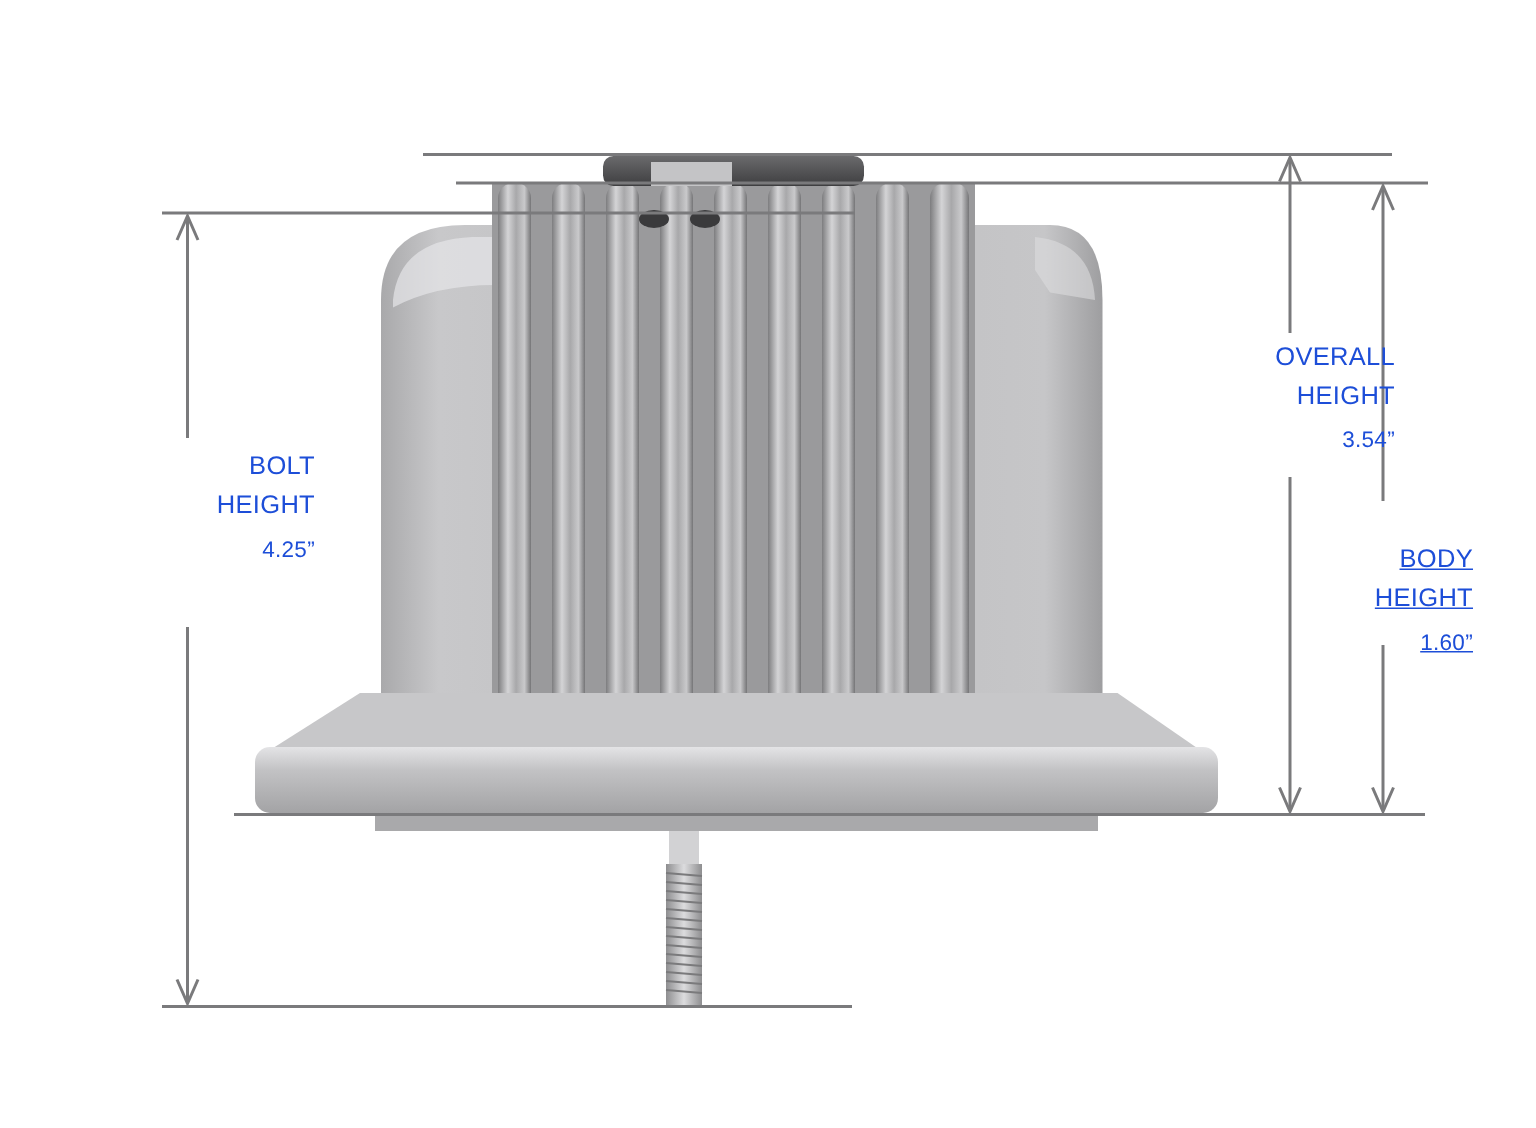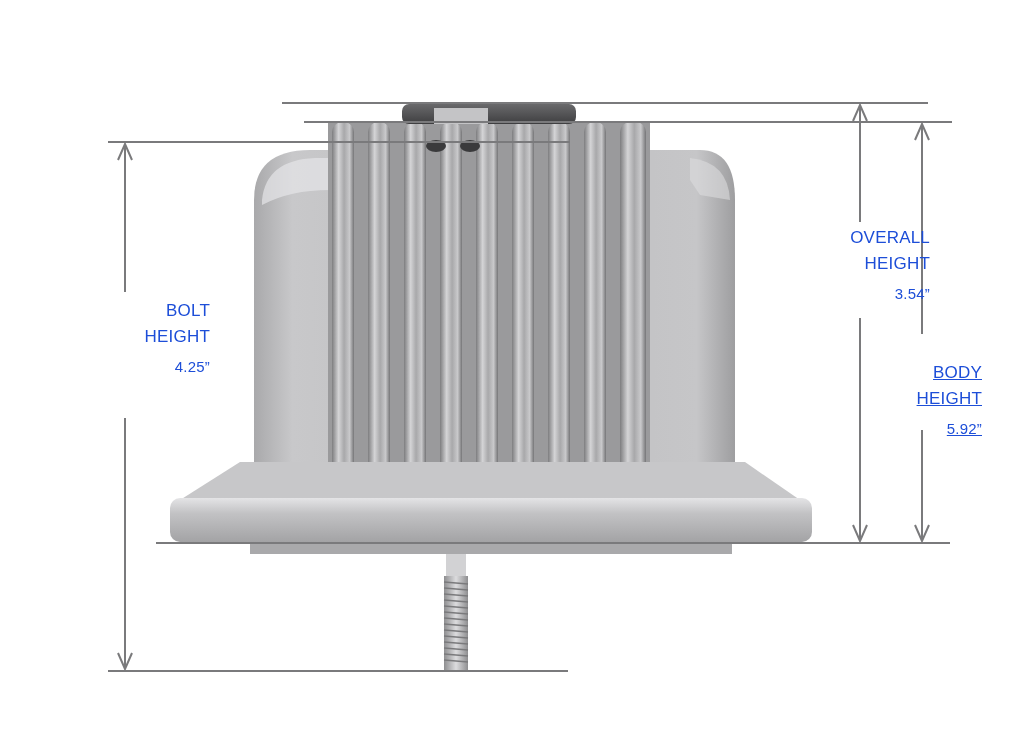--- a/index.html
+++ b/index.html
@@ -135,15 +135,15 @@
 
   <div class="label" style="left:790px; top:225px; width:140px;">
     <span class="cap">OVERALL</span>
     <span class="cap">HEIGHT</span>
     <span class="val">3.54”</span>
   </div>
 
   <div class="label" style="left:862px; top:360px; width:120px;text-decoration:underline;">
     <span class="cap">BODY</span>
     <span class="cap">HEIGHT</span>
-    <span class="val">5.92”</span>
+    <span class="val">1.60”</span>
   </div>
 </div>
 
 </body></html>

